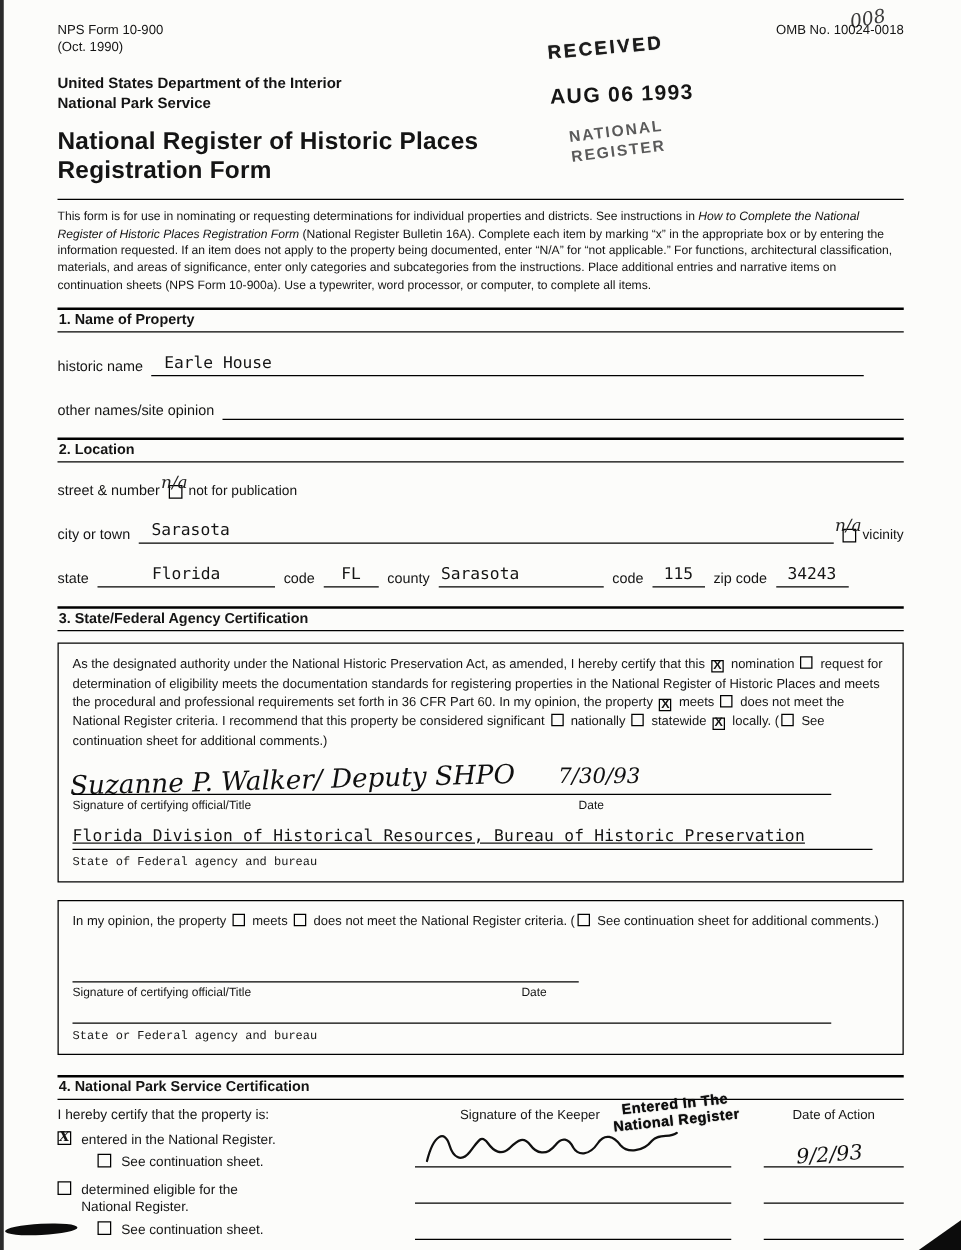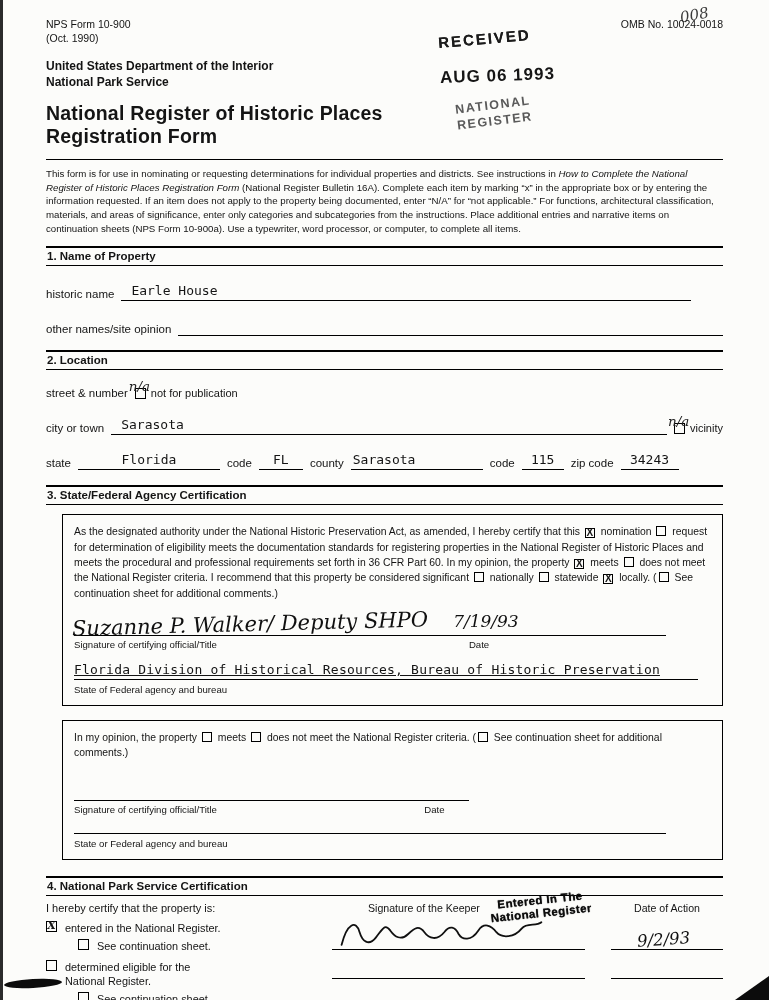--- a/index.html
+++ b/index.html
@@ -46,31 +46,31 @@
   .typed{font-family:"DejaVu Sans Mono","Liberation Mono",monospace;font-size:13px;
          padding-left:10px;white-space:nowrap;display:inline-block;}
   .typed.center{padding-left:0;width:100%;text-align:center;}
   .fill-fixed{flex:none;}
   .cb{display:inline-block;box-sizing:border-box;width:11px;height:11px;border:1.2px solid #000;
       line-height:9px;font-size:10px;font-weight:bold;text-align:center;vertical-align:-1px;flex:none;}
   .checkgroup{display:flex;align-items:center;gap:5px;font-size:11px;position:relative;white-space:nowrap;padding-bottom:1px;justify-content:flex-end;}
   .na{position:absolute;left:-6px;top:-9px;font-size:13.5px;color:#222;}
 
   
-  .cert-box{border:1.5px solid #000;margin-top:9px;padding:9px 11px 7px 11px;font-size:10.4px;line-height:1.48;margin-left:16px;}
+  .cert-box{border:1.5px solid #000;margin-top:9px;padding:9px 11px 7px 11px;font-size:10.4px;line-height:1.48;}
   .cert-text{margin:0;}
   .cert-text .cb{margin:0 3px 0 2px;vertical-align:-1px;width:10px;height:10px;line-height:8px;}
   .sig-row{position:relative;border-bottom:1.2px solid #000;height:27px;width:93%;margin-top:7px;}
   .sig{position:absolute;left:-2px;bottom:-5px;font-size:21px;white-space:nowrap;transform:rotate(-1.5deg);color:#101010;}
   .sig-date{position:absolute;left:64%;bottom:1px;font-size:17px;color:#101010;}
   .sig-labels{position:relative;font-size:9.6px;margin-top:2px;height:13px;}
   .sig-labels .date-lbl{position:absolute;left:62%;}
   .agency-row{border-bottom:1.2px solid #000;margin-top:9px;min-height:18px;width:98%;white-space:nowrap;}
   .agency-row .typed{padding-left:0;font-size:13px;letter-spacing:.2px;text-decoration:underline;}
-  .small-lbl{font-size:9.6px;margin-top:3px;}
+  .small-lbl{font-size:9.6px;margin-top:3px;font-family:Liberation Mono, monospace;}
   .blank-sig{width:62%;border-bottom:1.2px solid #000;height:30px;margin-top:10px;}
   .blank-full{width:93%;border-bottom:1.2px solid #000;height:17px;}
 
   
   .s4-body{display:flex;margin-top:6px;gap:14px;}
   .s4-left{width:272px;font-size:10.9px;}
   .s4-intro{font-size:11px;margin-bottom:7px;}
   .cert-item{display:flex;gap:8px;margin-bottom:4px;line-height:1.3;}
   .cert-item .txt{max-width:185px;}
   .cert-item.sub{margin-left:32px;margin-bottom:7px;}
@@ -187,21 +187,21 @@
         <span>nationally</span>
         <span class="cb"></span>
         <span>statewide</span>
         <span class="cb">X</span>
         <span>locally.</span>
         <span>(</span><span class="cb"></span>
         <span>See continuation sheet for additional comments.)</span>
       </p>
       <div class="sig-row">
         <span class="handwritten sig">Suzanne P. Walker/ Deputy  SHPO</span>
-        <span class="handwritten sig-date">7/19/93</span>
+        <span class="handwritten sig-date">7/30/93</span>
       </div>
       <div class="sig-labels">
         <span>Signature of certifying official/Title</span>
         <span class="date-lbl">Date</span>
       </div>
       <div class="agency-row">
         <span class="typed">Florida Division of Historical Resources, Bureau of Historic Preservation</span>
       </div>
       <div class="small-lbl">State of Federal agency and bureau</div>
     </div>

